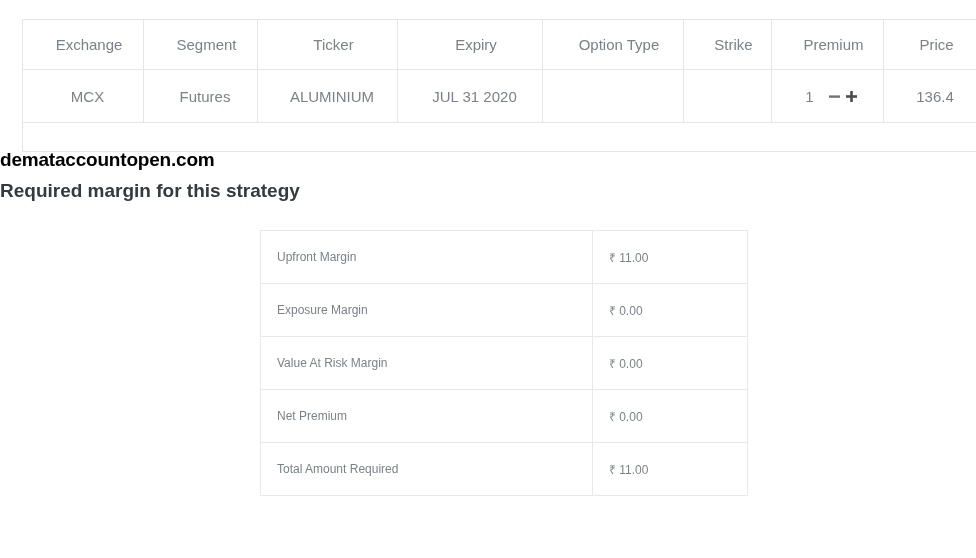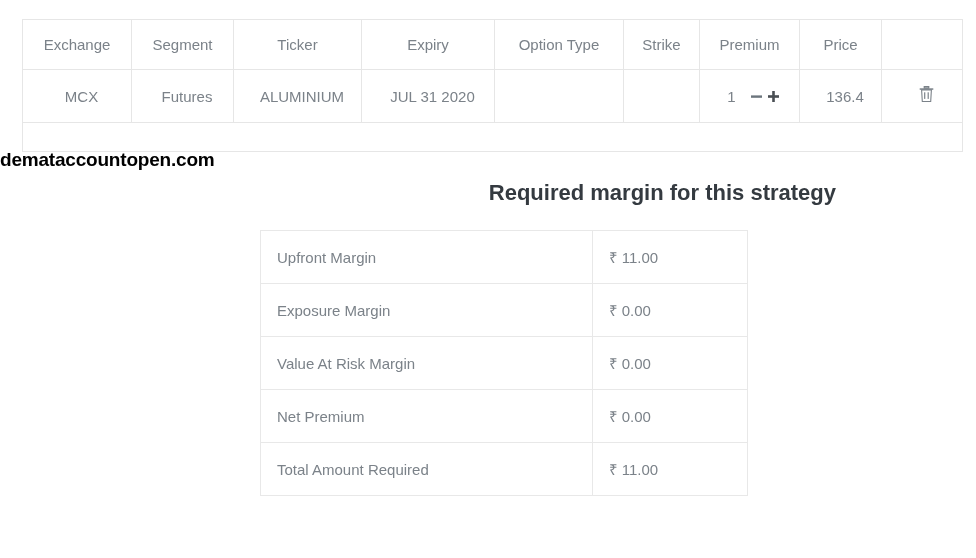--- a/index.html
+++ b/index.html
@@ -34,20 +34,21 @@
     border: 1px solid #e6e6e6;
     text-align: center;
     vertical-align: middle;
     font-weight: normal;
     color: #7b8289;
     font-size: 15px;
     padding: 0;
   }
   table.legs th {
     height: 49px;
+    padding-left: 12px;
   }
   table.legs td {
     height: 52px;
     padding-left: 9px;
   }
   table.legs tr.blank-row td {
     height: 28px;
   }
   .col-exchange  { width: 108px; }
   .col-segment   { width: 101px; }
@@ -105,43 +106,43 @@
     color: #000000;
     letter-spacing: -0.2px;
   }
 
   
   .section-title {
     position: absolute;
     left: 0;
     top: 180px;
     width: 836px;
-    text-align: right;
-    font-size: 22px;
+    text-align: left;
+    font-size: 19px;
     font-weight: bold;
     color: #343a40;
   }
 
   
   .margin-wrap {
     position: absolute;
     left: 260px;
     top: 230px;
     width: 453px;
   }
   table.margin {
     width: 453px;
     border-collapse: collapse;
     table-layout: fixed;
     border: 1px solid #e8e8e8;
   }
   table.margin td {
     border: 1px solid #e8e8e8;
     height: 52px;
-    font-size: 15px;
+    font-size: 12px;
     color: #7b8289;
     padding: 0 0 0 16px;
     vertical-align: middle;
   }
   td.margin-label { width: 315px; }
   td.margin-value { width: 138px; }
 </style>
 </head>
 <body>
 

